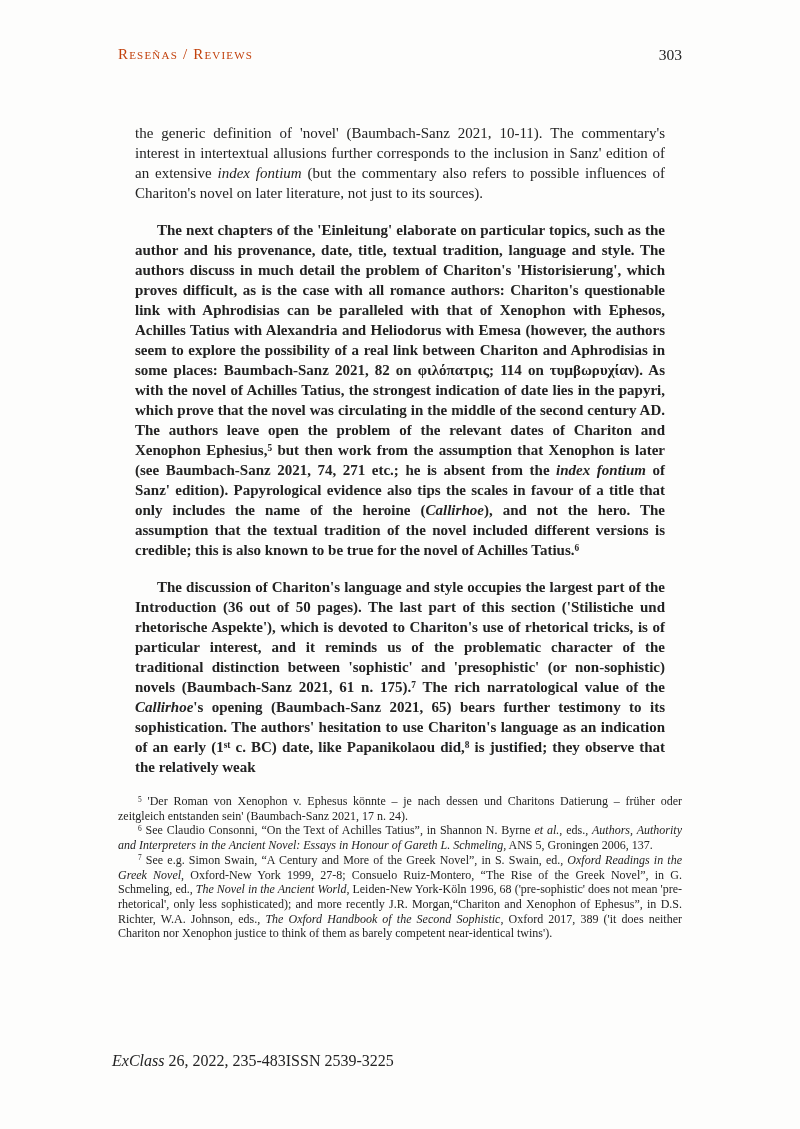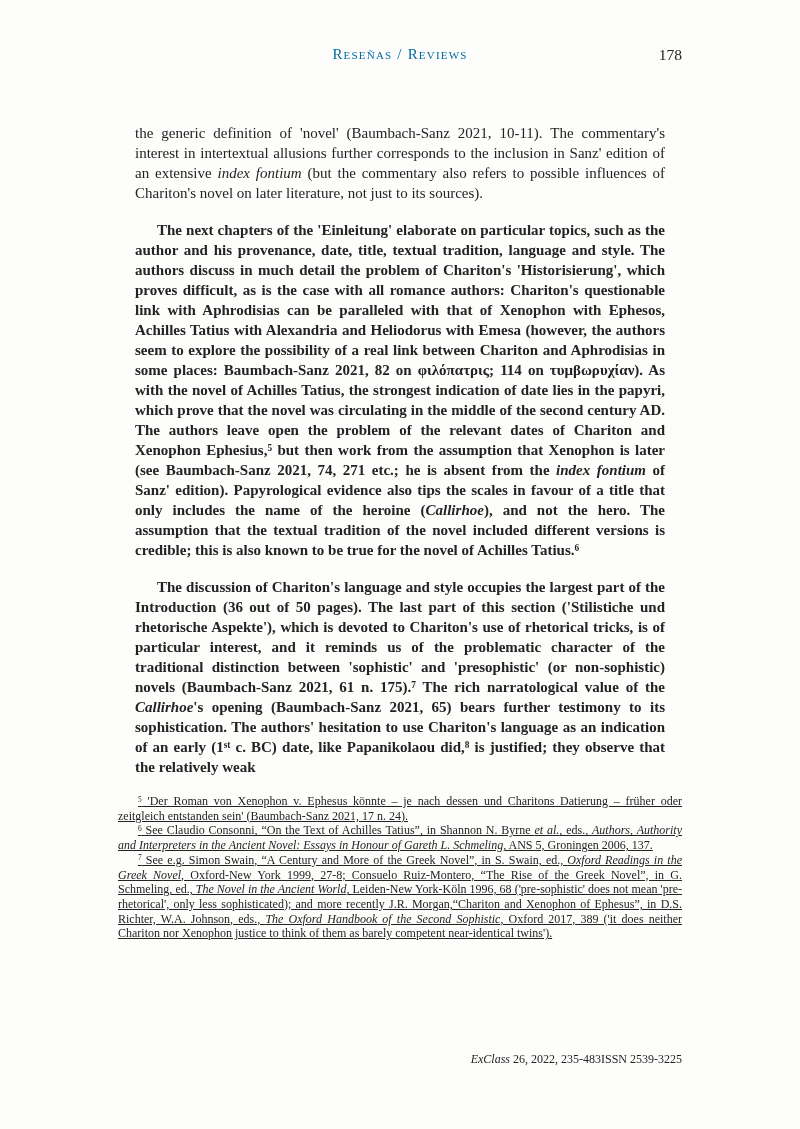--- a/index.html
+++ b/index.html
@@ -16,25 +16,24 @@
   }
   .running-head {
     position: absolute;
     top: 46px;
     left: 118px;
     width: 564px;
     height: 20px;
   }
   .head-title {
     display: block;
-    text-align: center;
     font-variant: small-caps;
     letter-spacing: 1.2px;
     font-size: 15px;
-    color: #0369a1;
+    color: #c2410c;
   }
   .page-number {
     position: absolute;
     right: 0;
     top: 0;
     font-size: 15.5px;
   }
   .text-column {
     position: absolute;
     top: 106px;
@@ -50,48 +49,47 @@
   .para.indent { text-indent: 22px; font-weight: bold; }
   .footnotes {
     margin-top: 12px;
   }
   .footnote {
     margin: 0;
     font-size: 12px;
     line-height: 14.7px;
     text-align: justify;
     text-indent: 20px;
-    text-decoration: underline;
   }
   sup {
     font-size: 0.62em;
     line-height: 0;
     vertical-align: baseline;
     position: relative;
     top: -0.45em;
   }
   em { font-style: italic; }
   .page-footer {
     position: absolute;
     top: 1052px;
-    left: 118px;
+    left: 112px;
     width: 564px;
     display: flex;
-    justify-content: flex-end;
-    font-size: 12px;
+    justify-content: flex-start;
+    font-size: 16px;
   }
 </style>
 </head>
 <body>
 
 <div class="page">
 
   <header class="running-head">
     <span class="head-title">Reseñas / Reviews</span>
-    <span class="page-number">178</span>
+    <span class="page-number">303</span>
   </header>
 
   <div class="text-column">
     <main class="body-text">
       <p class="para"><span>the generic definition of 'novel' (Baumbach-Sanz 2021, 10-11). The commentary's interest in intertextual allusions further corresponds to the inclusion in Sanz' edition of an extensive </span><em>index fontium</em><span> (but the commentary also refers to possible influences of Chariton's novel on later literature, not just to its sources).</span></p>
       <p class="para indent"><span>The next chapters of the 'Einleitung' elaborate on particular topics, such as the author and his provenance, date, title, textual tradition, language and style. The authors discuss in much detail the problem of Chariton's 'Historisierung', which proves difficult, as is the case with all romance authors: Chariton's questionable link with Aphrodisias can be paralleled with that of Xenophon with Ephesos, Achilles Tatius with Alexandria and Heliodorus with Emesa (however, the authors seem to explore the possibility of a real link between Chariton and Aphrodisias in some places: Baumbach-Sanz 2021, 82 on φιλόπατρις; 114 on τυμβωρυχίαν). As with the novel of Achilles Tatius, the strongest indication of date lies in the papyri, which prove that the novel was circulating in the middle of the second century AD. The authors leave open the problem of the relevant dates of Chariton and Xenophon Ephesius,</span><sup>5</sup><span> but then work from the assumption that Xenophon is later (see Baumbach-Sanz 2021, 74, 271 etc.; he is absent from the </span><em>index fontium</em><span> of Sanz' edition). Papyrological evidence also tips the scales in favour of a title that only includes the name of the heroine (</span><em>Callirhoe</em><span>), and not the hero. The assumption that the textual tradition of the novel included different versions is credible; this is also known to be true for the novel of Achilles Tatius.</span><sup>6</sup></p>
       <p class="para indent"><span>The discussion of Chariton's language and style occupies the largest part of the Introduction (36 out of 50 pages). The last part of this section ('Stilistiche und rhetorische Aspekte'), which is devoted to Chariton's use of rhetorical tricks, is of particular interest, and it reminds us of the problematic character of the traditional distinction between 'sophistic' and 'presophistic' (or non-sophistic) novels (Baumbach-Sanz 2021, 61 n. 175).</span><sup>7</sup><span> The rich narratological value of the </span><em>Callirhoe</em><span>'s opening (Baumbach-Sanz 2021, 65) bears further testimony to its sophistication. The authors' hesitation to use Chariton's language as an indication of an early (1</span><sup>st</sup><span> c. BC) date, like Papanikolaou did,</span><sup>8</sup><span> is justified; they observe that the relatively weak</span></p>
     </main>
 
     <section class="footnotes">

